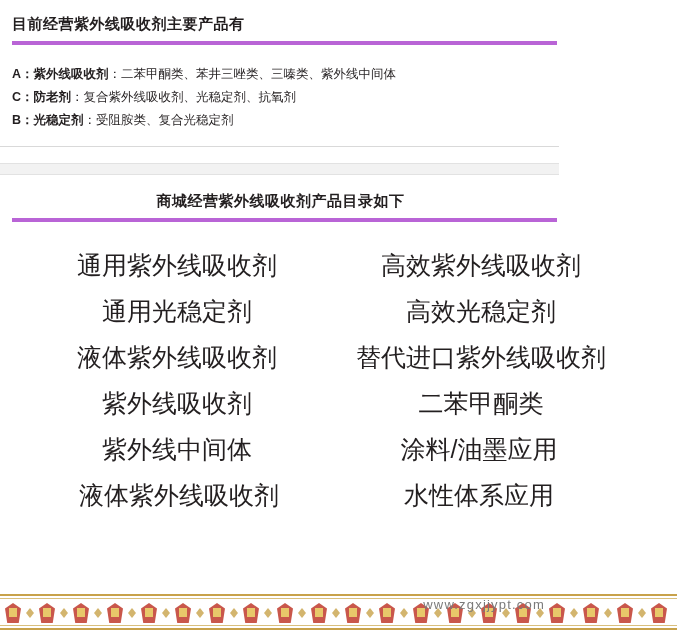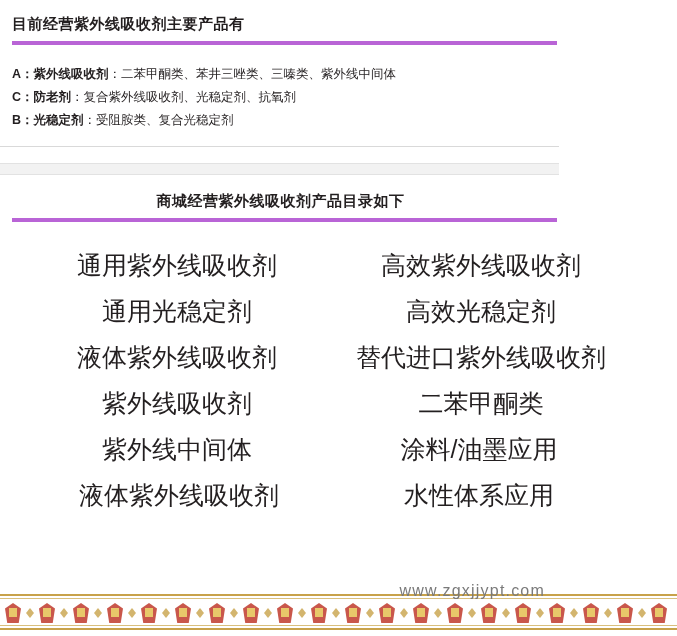--- a/index.html
+++ b/index.html
@@ -172,22 +172,22 @@
     height: 10px;
     flex: 0 0 auto;
     background: #c8a24a;
     clip-path: polygon(50% 0%, 100% 50%, 50% 100%, 0% 50%);
     opacity: 0.8;
   }
 
   .watermark {
     position: absolute;
     right: 14px;
-    bottom: 36px;
-    font-size: 16px;
+    bottom: 24px;
+    font-size: 13px;
     color: #7a7a7a;
     letter-spacing: 1.2px;
     font-family: "Liberation Sans", sans-serif;
     white-space: nowrap;
   }
 </style>
 </head>
 <body>
 
 <div class="page">

